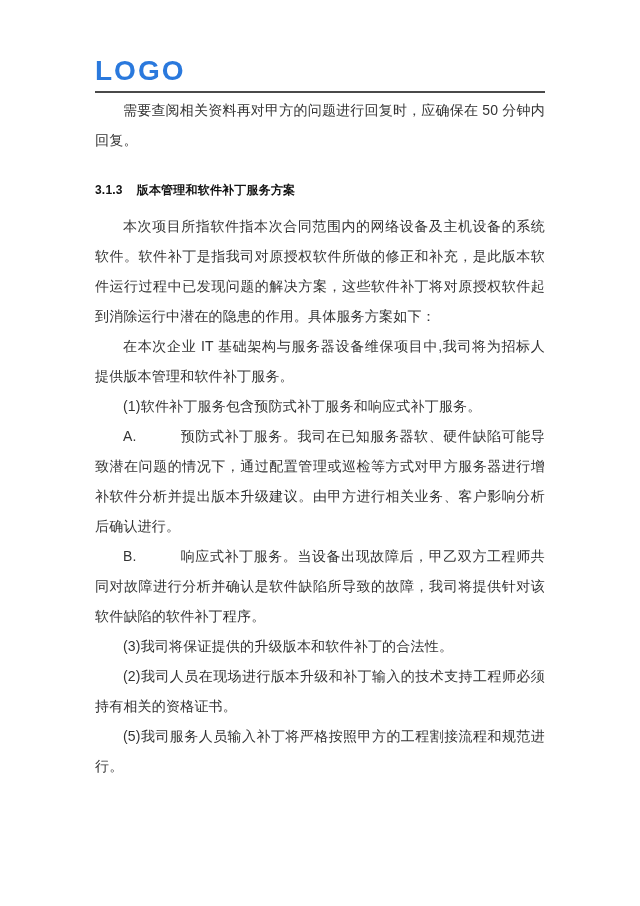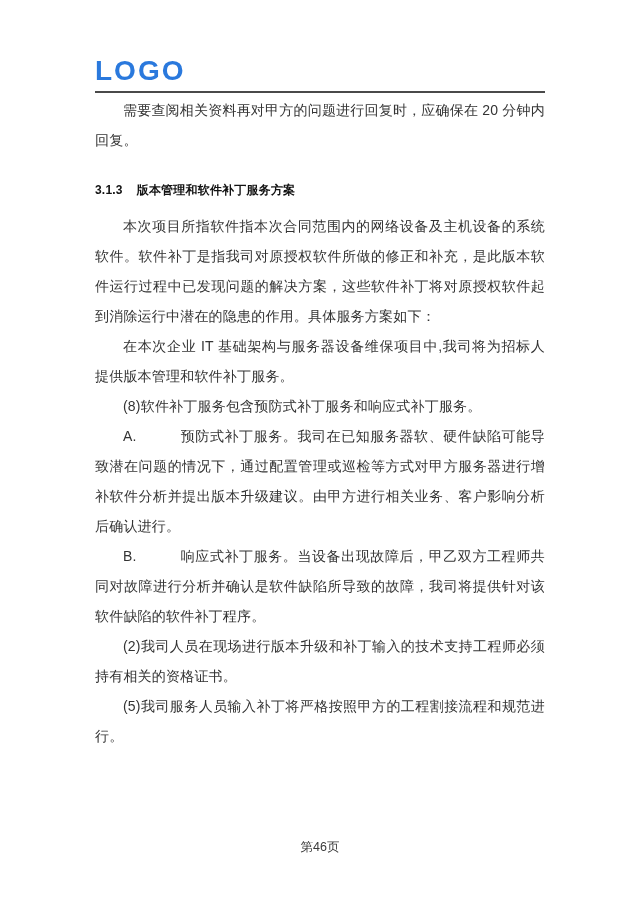--- a/index.html
+++ b/index.html
@@ -65,32 +65,30 @@
 <body>
 
 <div class="page">
 
   <div class="header">
     <div class="logo">LOGO</div>
     <div class="header-rule"></div>
   </div>
 
   <div class="body-text">
-    <p class="para">需要查阅相关资料再对甲方的问题进行回复时，应确保在 20 分钟内回复。</p>
+    <p class="para">需要查阅相关资料再对甲方的问题进行回复时，应确保在 50 分钟内回复。</p>
 
     <h2 class="heading">
       <span class="heading-number">3.1.3</span><span class="heading-title">版本管理和软件补丁服务方案</span>
     </h2>
 
     <p class="para">本次项目所指软件指本次合同范围内的网络设备及主机设备的系统软件。软件补丁是指我司对原授权软件所做的修正和补充，是此版本软件运行过程中已发现问题的解决方案，这些软件补丁将对原授权软件起到消除运行中潜在的隐患的作用。具体服务方案如下：</p>
     <p class="para">在本次企业 IT 基础架构与服务器设备维保项目中,我司将为招标人提供版本管理和软件补丁服务。</p>
-    <p class="para">(8)软件补丁服务包含预防式补丁服务和响应式补丁服务。</p>
+    <p class="para">(1)软件补丁服务包含预防式补丁服务和响应式补丁服务。</p>
     <p class="para">A.　　　预防式补丁服务。我司在已知服务器软、硬件缺陷可能导致潜在问题的情况下，通过配置管理或巡检等方式对甲方服务器进行增补软件分析并提出版本升级建议。由甲方进行相关业务、客户影响分析后确认进行。</p>
     <p class="para">B.　　　响应式补丁服务。当设备出现故障后，甲乙双方工程师共同对故障进行分析并确认是软件缺陷所导致的故障，我司将提供针对该软件缺陷的软件补丁程序。</p>
+    <p class="para">(3)我司将保证提供的升级版本和软件补丁的合法性。</p>
     <p class="para">(2)我司人员在现场进行版本升级和补丁输入的技术支持工程师必须持有相关的资格证书。</p>
     <p class="para">(5)我司服务人员输入补丁将严格按照甲方的工程割接流程和规范进行。</p>
   </div>
 
-  <div class="footer">
-    <span>第46页</span>
-  </div>
 
 </div>
 
 </body></html>

